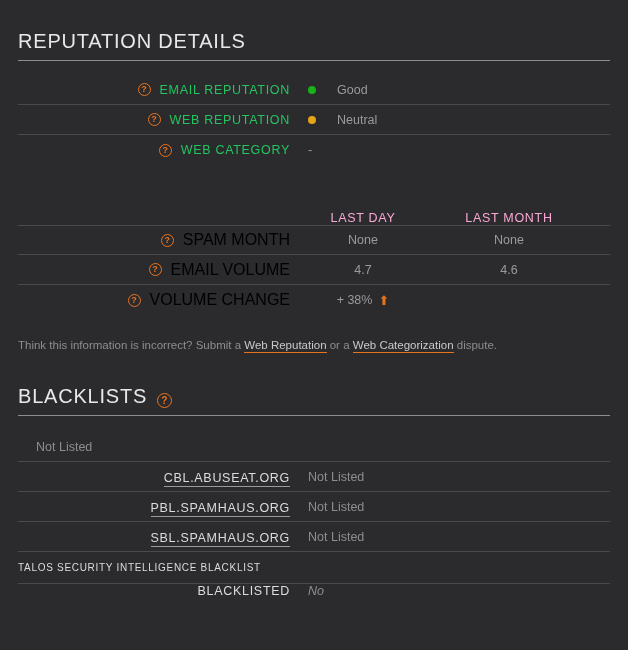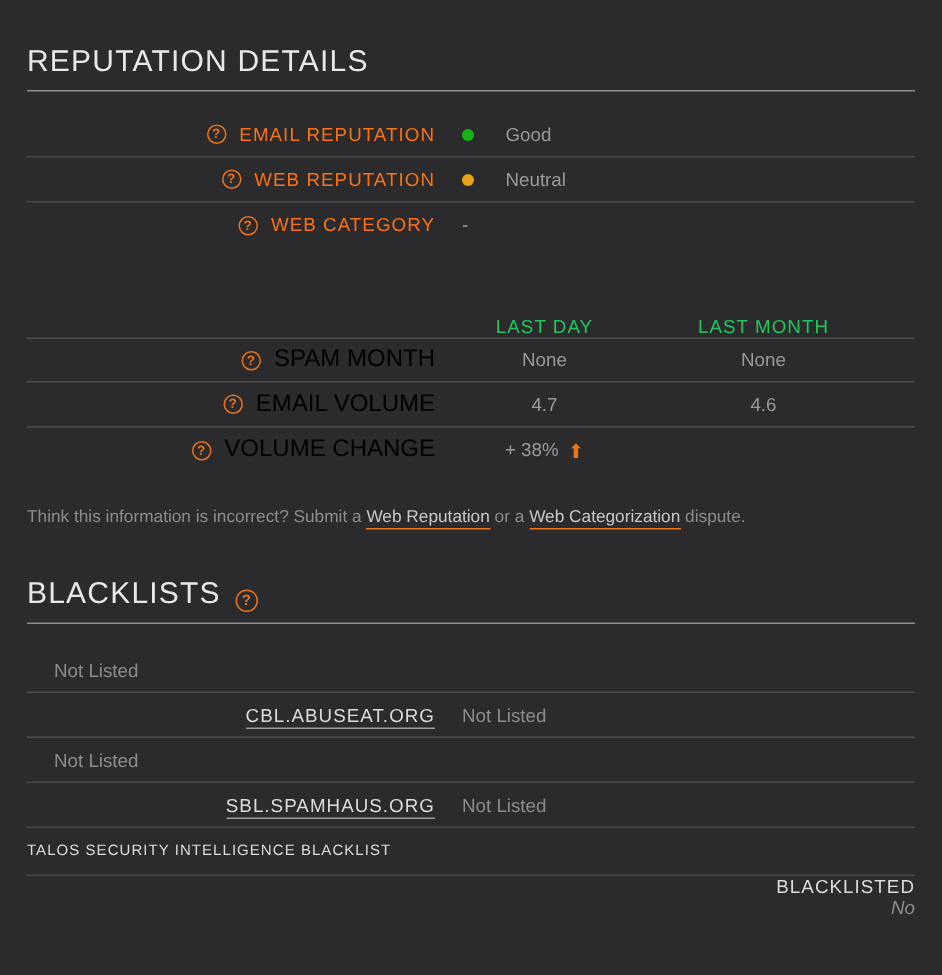--- a/index.html
+++ b/index.html
@@ -43,21 +43,21 @@
     height:30px;
     border-bottom:1px solid #4a4a4d;
   }
   .row .label-cell {
     width:272px;
     display:flex; align-items:center; justify-content:flex-end;
     gap:9px;
     padding-right:0;
   }
   .row .label-text {
-    color:#f97316;
+    color:#22c55e;
     font-size:12.5px;
     letter-spacing:0.7px;
     white-space:nowrap;
   }
   .row .value-cell {
     padding-left:18px;
     display:flex; align-items:center; gap:21px;
     color:#9a9a9a;
     font-size:12.5px;
     white-space:nowrap;
@@ -67,21 +67,21 @@
 
   
   .metrics-head {
     display:flex; align-items:flex-end;
     height:26px;
   }
   .metrics-head .spacer { width:272px; }
   .metrics-head .col {
     width:146px;
     text-align:center;
-    color:#22c55e;
+    color:#f9a8d4;
     font-size:12.5px;
     letter-spacing:0.7px;
   }
   .metric-row {
     display:flex; align-items:center;
     height:30px;
     border-bottom:1px solid #4a4a4d;
   }
   .metric-row.first { border-top:1px solid #4a4a4d; }
   .metric-row .label-cell {
@@ -139,23 +139,22 @@
   
   .talos-title {
     color:#dcdcdc;
     font-size:10px;
     letter-spacing:0.7px;
     height:32px;
     display:flex; align-items:center;
     border-bottom:1px solid #4a4a4d;
   }
   .talos-row {
-    display:flex; align-items:flex-end;
+    display:flex; align-items:flex-start;
     height:30px;
-    flex-direction:column;
   }
   .talos-row .label-cell {
     width:272px;
     text-align:right;
     color:#dcdcdc;
     font-size:12.5px;
     letter-spacing:0.7px;
   }
   .talos-row .value-cell {
     padding-left:18px;
@@ -277,20 +276,23 @@
   </div>
 
   <div class="bl-row">
     <div class="bl-name-cell">
       <a href="#" class="bl-name">CBL.ABUSEAT.ORG</a>
     </div>
     <div class="bl-status">Not Listed</div>
   </div>
 
   <div class="bl-row">
+    <div class="bl-name-cell">
+      <a href="#" class="bl-name">PBL.SPAMHAUS.ORG</a>
+    </div>
     <div class="bl-status">Not Listed</div>
   </div>
 
   <div class="bl-row">
     <div class="bl-name-cell">
       <a href="#" class="bl-name">SBL.SPAMHAUS.ORG</a>
     </div>
     <div class="bl-status">Not Listed</div>
   </div>
 

